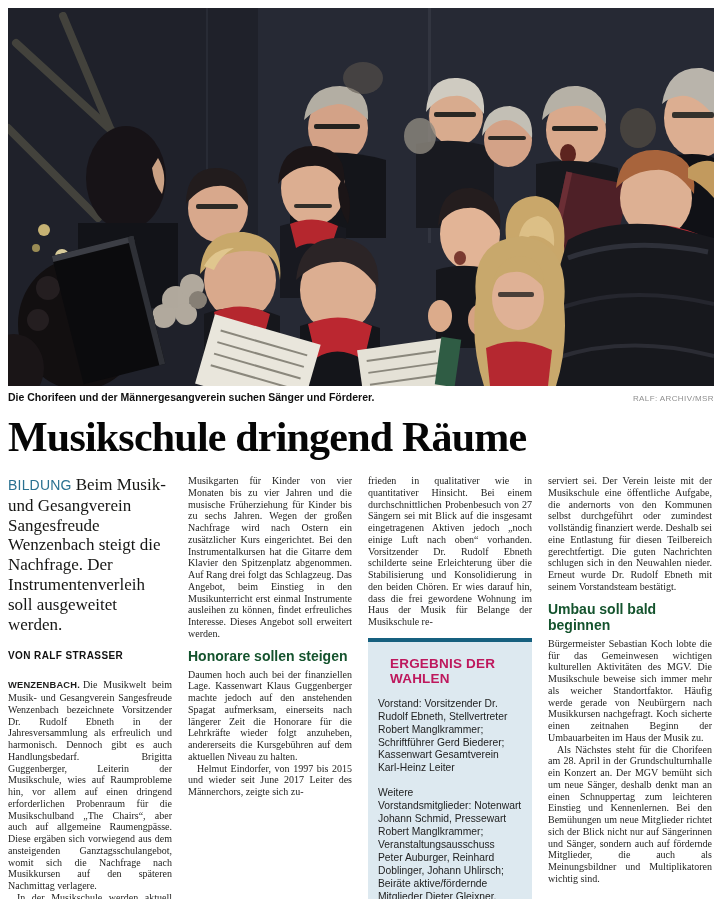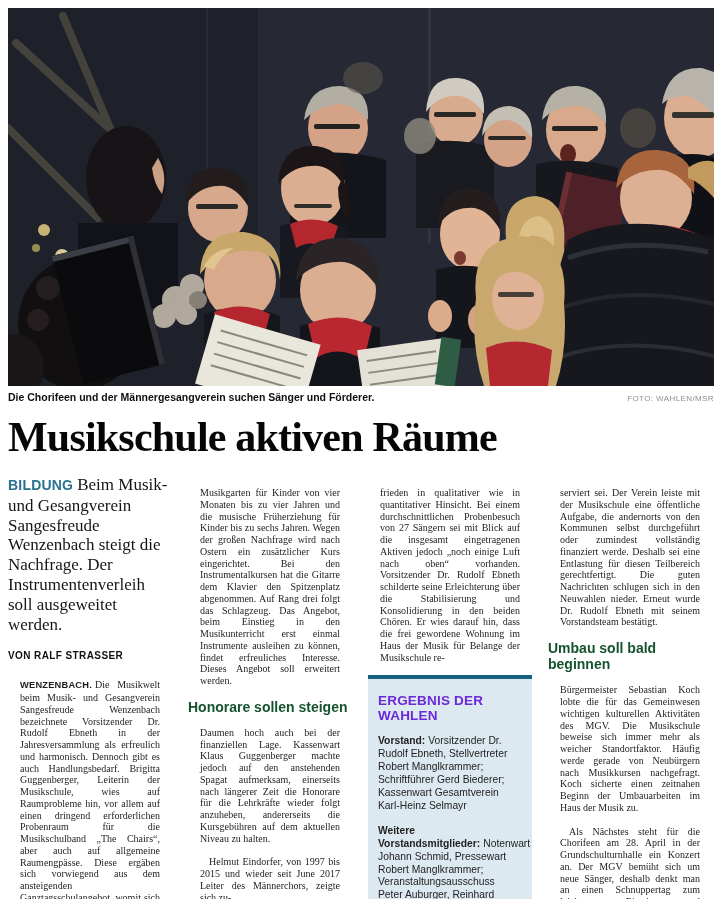--- a/index.html
+++ b/index.html
@@ -9,41 +9,41 @@
   .photo-wrap svg{display:block;}
   .caption-row{display:flex;justify-content:space-between;align-items:baseline;margin-top:5px;}
   .caption{font-family:"Liberation Sans",sans-serif;font-weight:bold;font-size:10.5px;color:#101010;}
   .credit{font-family:"Liberation Sans",sans-serif;font-size:8px;color:#8f8f8f;letter-spacing:.4px;}
   .headline{font-family:"Liberation Serif",serif;font-weight:bold;font-size:42px;line-height:1.05;
             letter-spacing:-0.8px;color:#060606;margin:12px 0 16px 0;}
   .cols{display:flex;gap:16px;height:424px;overflow:hidden;}
   .col{flex:0 0 164px;width:164px;}
   
   .standfirst{font-size:17px;line-height:19.8px;color:#151513;margin:0;}
-  .kicker{font-family:"Liberation Sans",sans-serif;font-weight:bold;font-size:14px;color:#2a7191;
+  .kicker{font-family:"Liberation Sans",sans-serif;font-weight:normal;font-size:14px;color:#2a7191;
           letter-spacing:.2px;margin-right:4px;}
   .byline{font-family:"Liberation Sans",sans-serif;font-weight:bold;font-size:10px;
           letter-spacing:.4px;color:#111;margin:16px 0 16px 0;}
   
-  .body-p{font-size:10px;line-height:11.75px;text-align:justify;margin:12px;hyphens:auto;
+  .body-p{font-size:10px;line-height:11.75px;text-align:justify;margin:0;hyphens:auto;
           -webkit-hyphens:auto;color:#1d1d1b;}
   .indent{text-indent:9px;}
   .lede{margin-top:18px;}
   .lead-in{font-family:"Liberation Sans",sans-serif;font-weight:bold;font-size:9.3px;
            letter-spacing:.2px;margin-right:3px;}
   .subhead{font-family:Liberation Sans, sans-serif;font-weight:bold;font-size:14px;color:#14532d;
            margin:8px 0 5px 0;line-height:1.15;}
   
   .resultbox{margin-top:10px;border-top:4px solid #16607f;background:#dde9f0;
              padding:10px 10px 6px 10px;box-sizing:border-box;}
   .resultbox h3{font-family:"Liberation Sans",sans-serif;font-weight:bold;font-size:13.5px;
-                color:#6d28d9;letter-spacing:.2px;margin:4px 0 12px 0;}
+                color:#be185d;letter-spacing:.2px;margin:4px 0 12px 12px;}
   .resultbox p{font-family:"Liberation Sans",sans-serif;font-size:10.3px;line-height:12.9px;
                color:#222;margin:0 0 12px 0;text-align:left;}
-  .resultbox b{font-weight:bold;margin-right:3px;}
+  .resultbox b{font-weight:normal;margin-right:3px;}
 </style>
 </head>
 <body>
 
 <div class="page">
 
   <div class="photo-wrap">
     <svg viewBox="0 0 706 378" width="706" height="378">
       <rect width="706" height="378" fill="#262934"></rect>
       <rect width="250" height="378" fill="#1d1f27" opacity="0.75"></rect>
@@ -196,24 +196,24 @@
           <rect x="136" y="236" width="6" height="132" fill="#2e3036"></rect>
         </g>
 
         <ellipse cx="6" cy="360" rx="30" ry="34" fill="#1a1517"></ellipse>
       </g>
     </svg>
   </div>
 
   <div class="caption-row">
     <span class="caption">Die Chorifeen und der Männergesangverein suchen Sänger und Förderer.</span>
-    <span class="credit">FOTO: WAHLEN/MSR</span>
+    <span class="credit">RALF: ARCHIV/MSR</span>
   </div>
 
-  <h1 class="headline">Musikschule aktiven Räume</h1>
+  <h1 class="headline">Musikschule dringend Räume</h1>
 
   <div class="cols">
 
     <div class="col">
       <p class="standfirst"><span class="kicker">BILDUNG</span><span>Beim Musik- und Gesangverein Sangesfreude Wenzenbach steigt die Nachfrage. Der Instrumentenverleih soll ausgeweitet werden.</span></p>
       <p class="byline">VON RALF STRASSER</p>
       <p class="body-p lede"><b class="lead-in">WENZENBACH.</b><span>Die Musikwelt beim Musik- und Gesangverein Sangesfreude Wenzenbach bezeichnete Vorsitzender Dr. Rudolf Ebneth in der Jahresversammlung als erfreulich und harmonisch. Dennoch gibt es auch Handlungsbedarf. Brigitta Guggenberger, Leiterin der Musikschule, wies auf Raumprobleme hin, vor allem auf einen dringend erforderlichen Probenraum für die Musikschulband „The Chairs“, aber auch auf allgemeine Raumengpässe. Diese ergäben sich vorwiegend aus dem ansteigenden Ganztagsschulangebot, womit sich die Nachfrage nach Musikkursen auf den späteren Nachmittag verlagere.</span></p>
       <p class="body-p indent">In der Musikschule werden aktuell 250 meist Kinder und Jugendliche von knapp 20 Lehrkräften unterrichtet. Besonders gut angenommen werden die Kurse für die Jüngsten, nämlich der</p>
     </div>
 
@@ -221,21 +221,21 @@
       <p class="body-p">Musikgarten für Kinder von vier Monaten bis zu vier Jahren und die musische Früherziehung für Kinder bis zu sechs Jahren. Wegen der großen Nachfrage wird nach Ostern ein zusätzlicher Kurs eingerichtet. Bei den Instrumentalkursen hat die Gitarre dem Klavier den Spitzenplatz abgenommen. Auf Rang drei folgt das Schlagzeug. Das Angebot, beim Einstieg in den Musikunterricht erst einmal Instrumente ausleihen zu können, findet erfreuliches Interesse. Dieses Angebot soll erweitert werden.</p>
       <h2 class="subhead">Honorare sollen steigen</h2>
       <p class="body-p">Daumen hoch auch bei der finanziellen Lage. Kassenwart Klaus Guggenberger machte jedoch auf den anstehenden Spagat aufmerksam, einerseits nach längerer Zeit die Honorare für die Lehrkräfte wieder folgt anzuheben, andererseits die Kursgebühren auf dem aktuellen Niveau zu halten.</p>
       <p class="body-p indent">Helmut Eindorfer, von 1997 bis 2015 und wieder seit June 2017 Leiter des Männerchors, zeigte sich zu-</p>
     </div>
 
     <div class="col">
       <p class="body-p">frieden in qualitativer wie in quantitativer Hinsicht. Bei einem durchschnittlichen Probenbesuch von 27 Sängern sei mit Blick auf die insgesamt eingetragenen Aktiven jedoch „noch einige Luft nach oben“ vorhanden. Vorsitzender Dr. Rudolf Ebneth schilderte seine Erleichterung über die Stabilisierung und Konsolidierung in den beiden Chören. Er wies darauf hin, dass die frei gewordene Wohnung im Haus der Musik für Belange der Musikschule re-</p>
       <div class="resultbox">
         <h3>ERGEBNIS DER WAHLEN</h3>
-        <p><b>Vorstand:</b><span>Vorsitzender Dr. Rudolf Ebneth, Stellvertreter Robert Manglkrammer; Schriftführer Gerd Biederer; Kassenwart Gesamtverein Karl-Heinz Selmayr</span></p>
+        <p><b>Vorstand:</b><span>Vorsitzender Dr. Rudolf Ebneth, Stellvertreter Robert Manglkrammer; Schriftführer Gerd Biederer; Kassenwart Gesamtverein Karl-Heinz Leiter</span></p>
         <p><b>Weitere Vorstandsmitglieder:</b><span>Notenwart Johann Schmid, Pressewart Robert Manglkrammer; Veranstaltungsausschuss Peter Auburger, Reinhard Doblinger, Johann Uhlirsch; Beiräte aktive/fördernde Mitglieder Dieter Gleixner, Viktor Krückl, Franz Schiekofer, Traudl Heumann, Hannes Schmid; Kassenprüfer Ewald Fischer und Kurt Niederle. (msr)</span></p>
       </div>
     </div>
 
     <div class="col">
       <p class="body-p">serviert sei. Der Verein leiste mit der Musikschule eine öffentliche Aufgabe, die andernorts von den Kommunen selbst durchgeführt oder zumindest vollständig finanziert werde. Deshalb sei eine Entlastung für diesen Teilbereich gerechtfertigt. Die guten Nachrichten schlugen sich in den Neuwahlen nieder. Erneut wurde Dr. Rudolf Ebneth mit seinem Vorstandsteam bestätigt.</p>
       <h2 class="subhead">Umbau soll bald beginnen</h2>
       <p class="body-p">Bürgermeister Sebastian Koch lobte die für das Gemeinwesen wichtigen kulturellen Aktivitäten des MGV. Die Musikschule beweise sich immer mehr als weicher Standortfaktor. Häufig werde gerade von Neubürgern nach Musikkursen nachgefragt. Koch sicherte einen zeitnahen Beginn der Umbauarbeiten im Haus der Musik zu.</p>
       <p class="body-p indent">Als Nächstes steht für die Chorifeen am 28. April in der Grundschulturnhalle ein Konzert an. Der MGV bemüht sich um neue Sänger, deshalb denkt man an einen Schnuppertag zum leichteren Einstieg und Kennenlernen. Bei den Bemühungen um neue Mitglieder richtet sich der Blick nicht nur auf Sängerinnen und Sänger, sondern auch auf fördernde Mitglieder, die auch als Meinungsbildner und Multiplikatoren wichtig sind.</p>
     </div>

